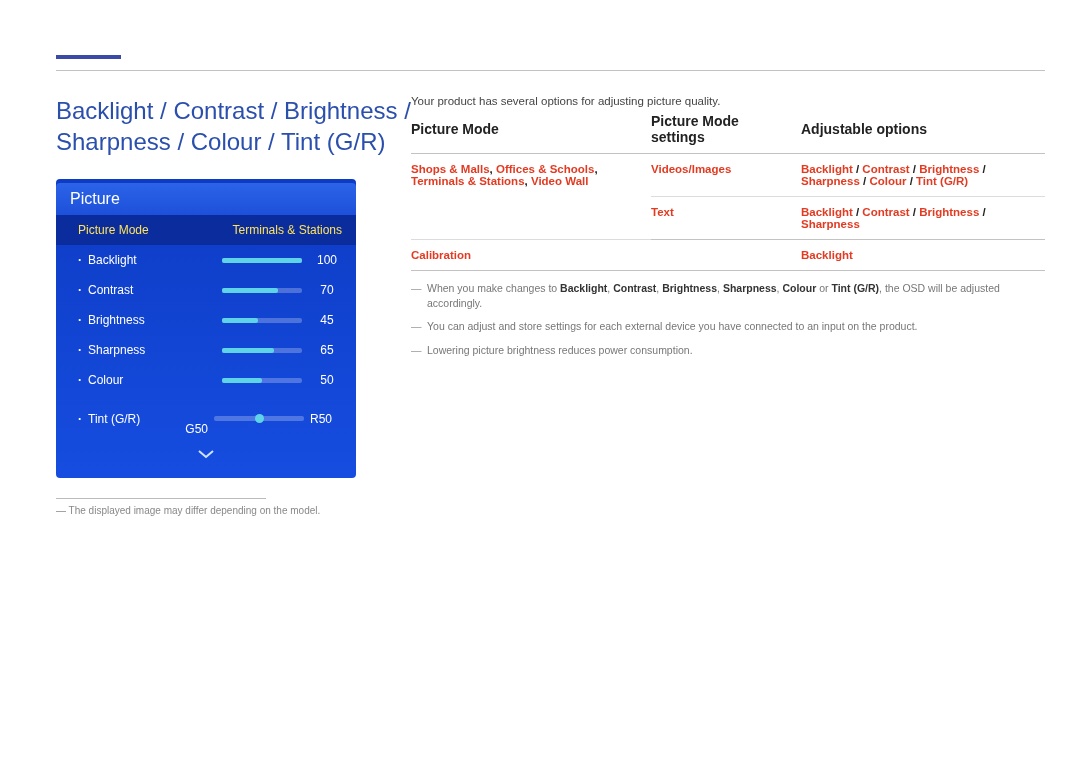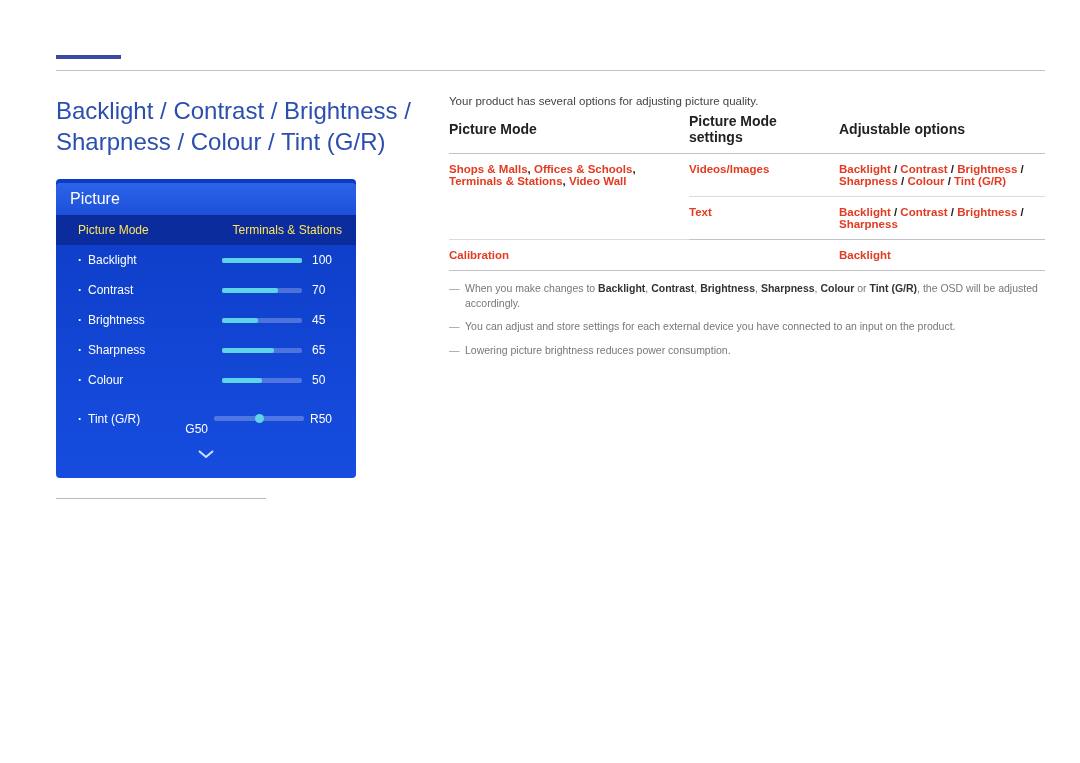--- a/index.html
+++ b/index.html
@@ -23,21 +23,20 @@
     position: absolute;
     top: 70px;
     left: 56px;
     right: 35px;
     height: 1px;
     background: #c3c3c3;
   }
   .page {
     display: flex;
     padding: 95px 35px 0 56px;
-    gap: 38px;
   }
   .left-col { width: 355px; flex-shrink: 0; }
   .right-col { flex: 1; }
   h1.main-title {
     color: #2b4fad;
     font-weight: 400;
     font-size: 24px;
     line-height: 1.3;
     margin-bottom: 22px;
   }
@@ -83,21 +82,21 @@
   .osd-label.hl { color: #ffe35a; }
   .osd-value-hl { color: #ffe35a; text-align: right; width: 130px; }
   .slider {
     width: 80px; height: 5px; background: rgba(255,255,255,0.25);
     border-radius: 2px; position: relative; margin-right: 10px;
   }
   .slider .fill {
     position: absolute; top:0; left:0; height:100%;
     background: #5fd3e8; border-radius: 2px;
   }
-  .osd-num { width: 30px; text-align: left; font-size: 12px; }
+  .osd-num { width: 30px; text-align: center; font-size: 12px; }
   .tint-slider {
     width: 90px; height: 5px; background: rgba(255,255,255,0.25);
     border-radius:2px; position:relative; margin: 0 6px;
   }
   .tint-slider .knob {
     position:absolute; top:-2px; width:9px; height:9px;
     background:#5fd3e8; border-radius:50%;
   }
   .tint-left { width: 32px; text-align: right; font-size: 12px; margin-top: 21px; }
   .tint-right { width: 32px; text-align: left; font-size: 12px; }
@@ -199,20 +198,21 @@
         <span class="tint-right">R50</span>
       </div>
       <div class="osd-chevron">
         <svg viewBox="0 0 18 12">
             <path d="M2 3 L9 9 L16 3" stroke="#cfe3ff" stroke-width="2" fill="none"></path>
           </svg>
       </div>
     </div>
 
     <hr class="foot-divider">
+    <div class="foot-note">― <span>The displayed image may differ depending on the model.</span></div>
   </div>
 
   <div class="right-col">
     <div class="intro">Your product has several options for adjusting picture quality.</div>
 
     <table class="tbl">
       <thead>
         <tr>
           <th class="col1">Picture Mode</th>
           <th class="col2">Picture Mode settings</th>

